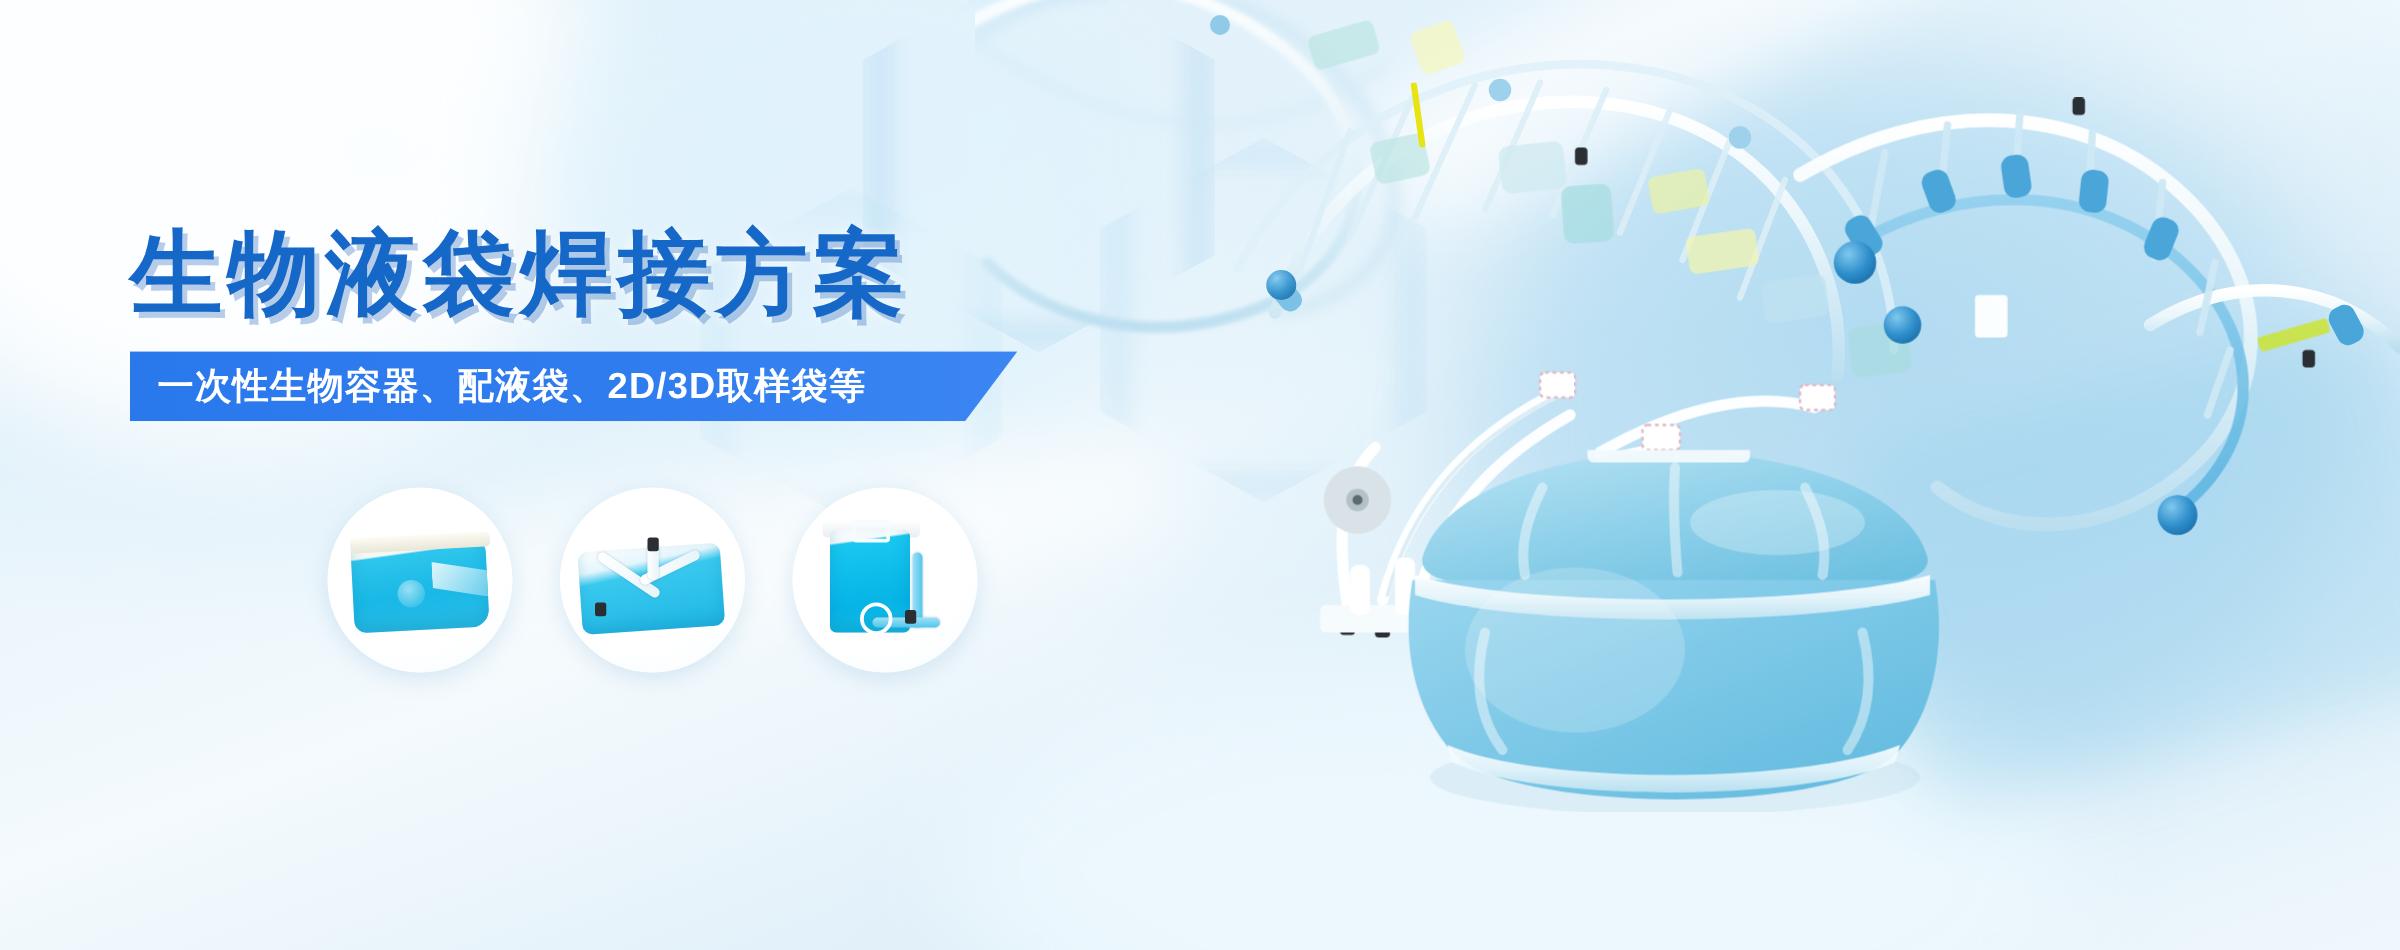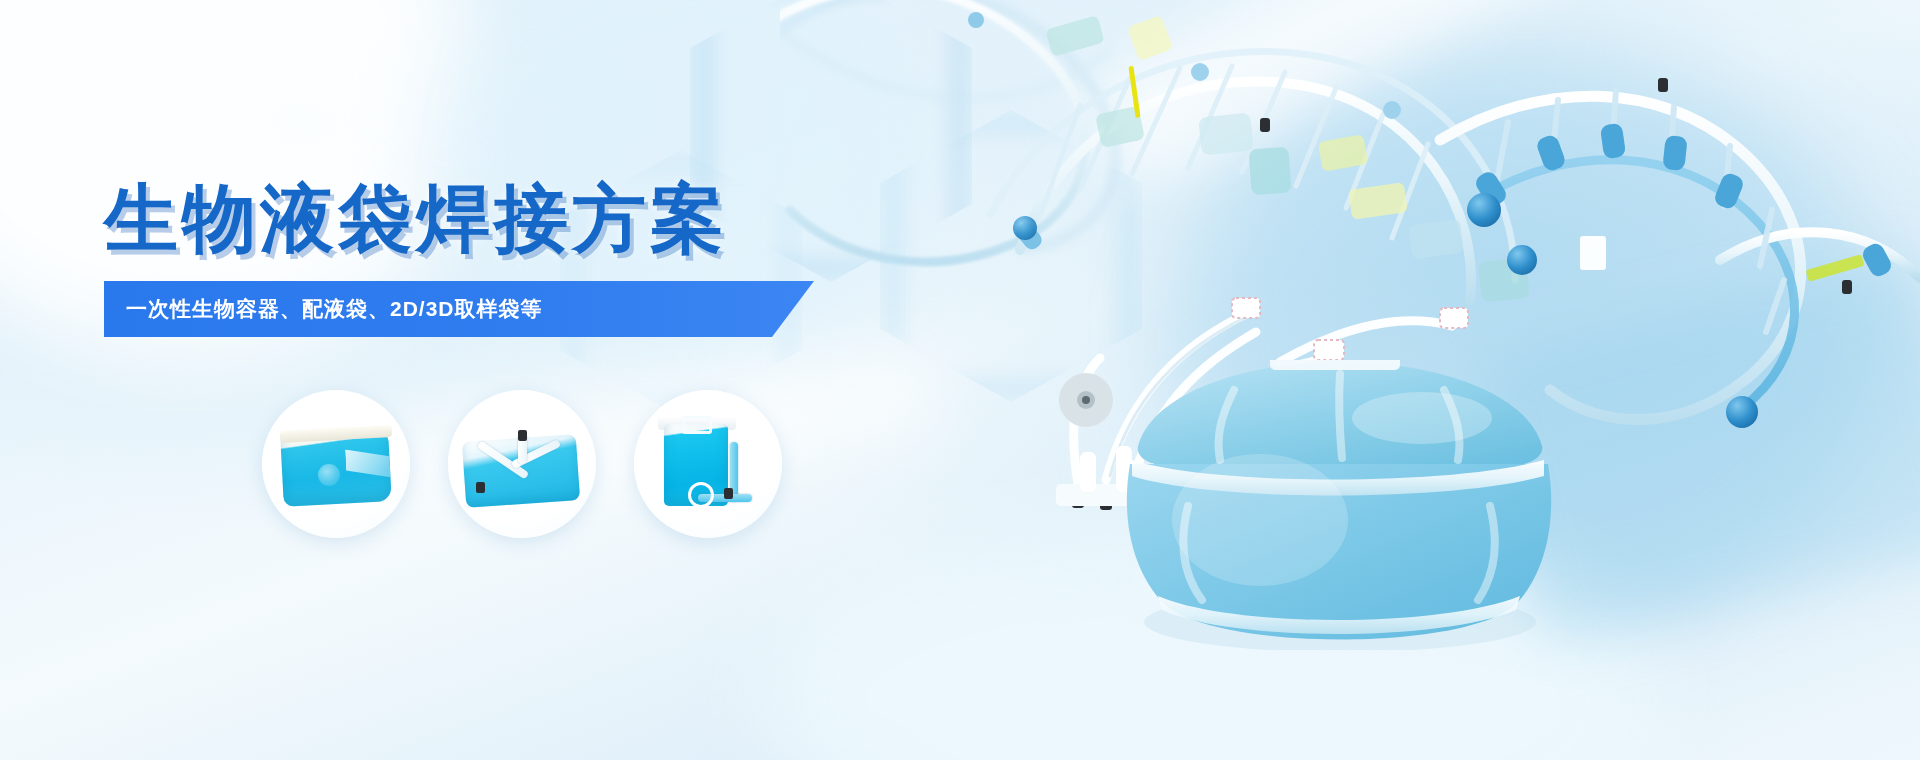--- a/index.html
+++ b/index.html
@@ -35,21 +35,21 @@
 
   
   .ribbon{
     position:absolute;left:104px;top:281px;height:56px;width:710px;
     background:linear-gradient(90deg,#2a79ec 0%,#2f7cef 55%,#3b86f3 100%);
     clip-path:polygon(0 0,710px 0,710px 0,668px 56px,0 56px);
     display:flex;align-items:center;
     box-shadow:0 3px 12px rgba(40,110,215,0.28);
   }
   .ribbon-text{
-    color:#ffffff;font-size:21px;font-weight:bold;letter-spacing:1px;
+    color:#ffffff;font-size:29px;font-weight:bold;letter-spacing:1px;
     margin-left:22px;white-space:nowrap;
   }
 
   
   .circles{position:absolute;left:262px;top:386px;width:560px;height:160px;}
   .circle{
     position:absolute;width:148px;height:148px;border-radius:50%;
     background:radial-gradient(circle at 42% 34%,#ffffff 0%,#ffffff 62%,#f4fbfe 100%);
     box-shadow:0 5px 18px rgba(110,165,205,0.22);
     overflow:hidden;

